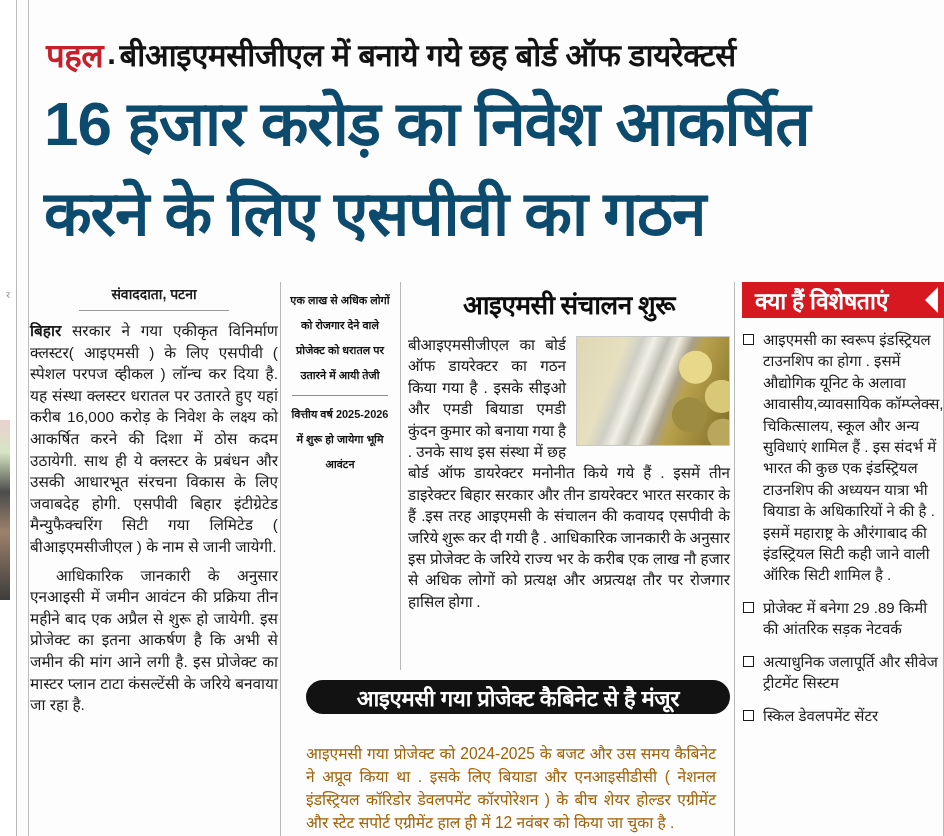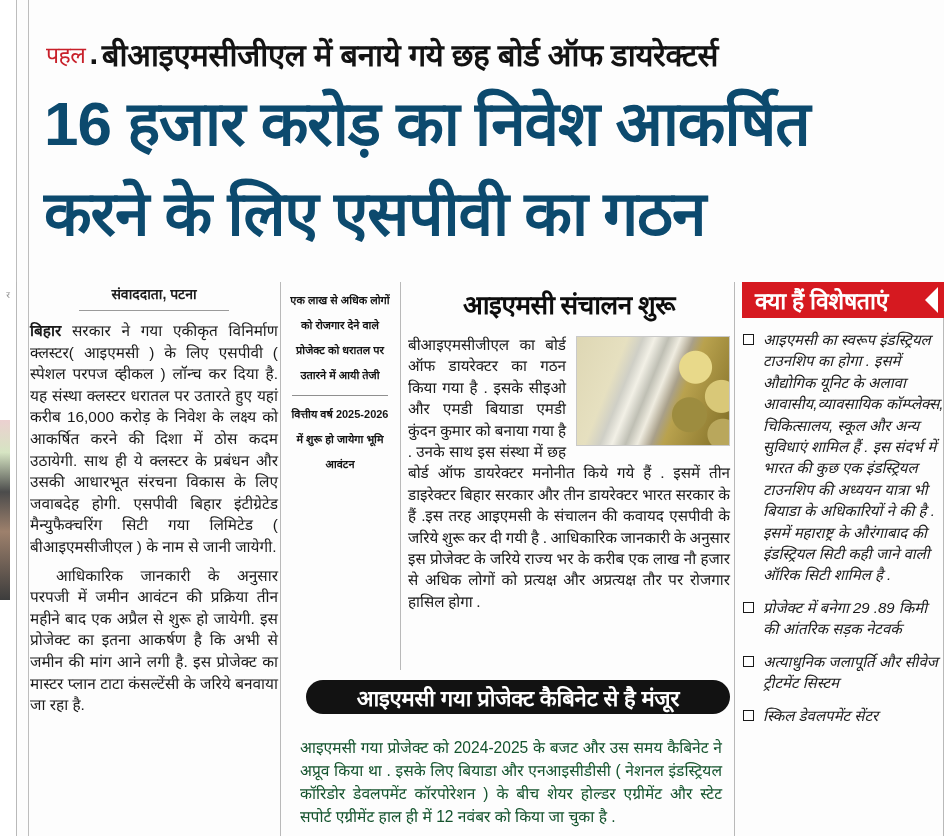--- a/index.html
+++ b/index.html
@@ -55,22 +55,22 @@
     position: absolute;
     left: 46px; top: 28px;
     width: 880px;
     height: 52px;
     display: flex;
     align-items: center;
     gap: 0px;
     white-space: nowrap;
   }
   .kicker-tag {
-    font-size: 23px;
-    font-weight: 400;
+    font-size: 33px;
+    font-weight: 700;
     letter-spacing: -0.5px;
   }
   .kicker-rest {
     font-size: 31px;
     font-weight: 700;
     color: #131313;
     letter-spacing: -0.3px;
     margin-left: 4px;
   }
 
@@ -208,25 +208,25 @@
     white-space: nowrap;
   }
 
   
   .bottom-note {
     position: absolute;
     left: 274px; top: 444px;
     width: 442px;
   }
   .bottom-note p {
-    margin: 10px;
+    margin: 16px;
     font-size: 15.6px;
     line-height: 23px;
     text-align: justify;
-    color: #14532d;
+    color: #a16207;
   }
 
   
   .col4 {
     position: absolute;
     left: 726px; top: 0;
     width: 202px;
   }
   .redbar {
     position: relative;
@@ -250,21 +250,20 @@
     transform: translateY(-50%);
     width: 0; height: 0;
     border-top: 13px solid transparent;
     border-bottom: 13px solid transparent;
     border-right: 13px solid #ffffff;
   }
   .bullets {
     margin: 11px 0 0 0;
     padding: 0;
     list-style: none;
-    font-style: italic;
   }
   .bullets li {
     position: relative;
     padding-left: 21px;
     margin-bottom: 11px;
     font-size: 15px;
     line-height: 21.4px;
     color: #1a1a1a;
     text-align: left;
   }
@@ -303,21 +302,21 @@
     <div class="vrule" style="left:264px; height:388px;"></div>
     <div class="vrule" style="left:384px; height:388px;"></div>
     <div class="vrule" style="left:264px; top:388px; height:166px;"></div>
     <div class="vrule" style="left:718px; height:554px;"></div>
     <div class="vrule" style="left:927px; height:554px;"></div>
 
     <div class="col1">
       <div class="byline">संवाददाता, पटना</div>
       <div class="byline-rule"></div>
       <p><span class="lead-word">बिहार</span><span> सरकार ने गया एकीकृत विनिर्माण क्लस्टर( आइएमसी ) के लिए एसपीवी ( स्पेशल परपज व्हीकल ) लॉन्च कर दिया है. यह संस्था क्लस्टर धरातल पर उतारते हुए यहां करीब 16,000 करोड़ के निवेश के लक्ष्य को आकर्षित करने की दिशा में ठोस कदम उठायेगी. साथ ही ये क्लस्टर के प्रबंधन और उसकी आधारभूत संरचना विकास के लिए जवाबदेह होगी. एसपीवी बिहार इंटीग्रेटेड मैन्युफैक्चरिंग सिटी गया लिमिटेड ( बीआइएमसीजीएल ) के नाम से जानी जायेगी.</span></p>
-      <p class="indent">आधिकारिक जानकारी के अनुसार परपजी में जमीन आवंटन की प्रक्रिया तीन महीने बाद एक अप्रैल से शुरू हो जायेगी. इस प्रोजेक्ट का इतना आकर्षण है कि अभी से जमीन की मांग आने लगी है. इस प्रोजेक्ट का मास्टर प्लान टाटा कंसल्टेंसी के जरिये बनवाया जा रहा है.</p>
+      <p class="indent">आधिकारिक जानकारी के अनुसार एनआइसी में जमीन आवंटन की प्रक्रिया तीन महीने बाद एक अप्रैल से शुरू हो जायेगी. इस प्रोजेक्ट का इतना आकर्षण है कि अभी से जमीन की मांग आने लगी है. इस प्रोजेक्ट का मास्टर प्लान टाटा कंसल्टेंसी के जरिये बनवाया जा रहा है.</p>
     </div>
 
     <div class="col2">
       <div class="teaser">एक लाख से अधिक लोगों को रोजगार देने वाले प्रोजेक्ट को धरातल पर उतारने में आयी तेजी</div>
       <div class="teaser-rule"></div>
       <div class="teaser">वित्तीय वर्ष 2025-2026 में शुरू हो जायेगा भूमि आवंटन</div>
     </div>
 
     <div class="col3">
       <div class="subhead">आइएमसी संचालन शुरू</div>

